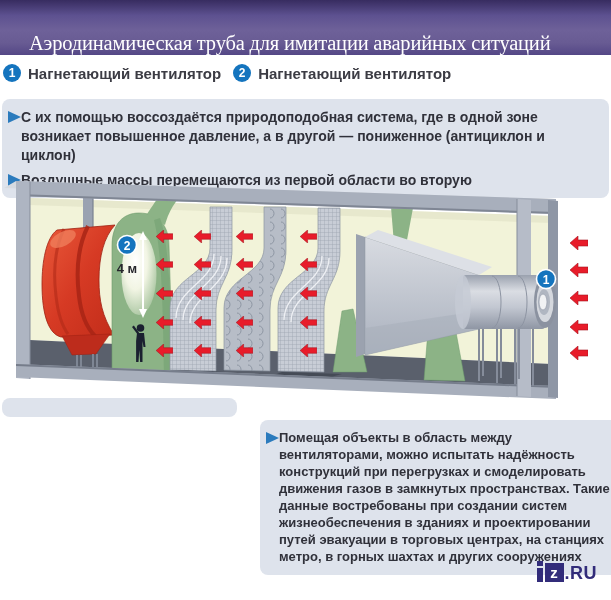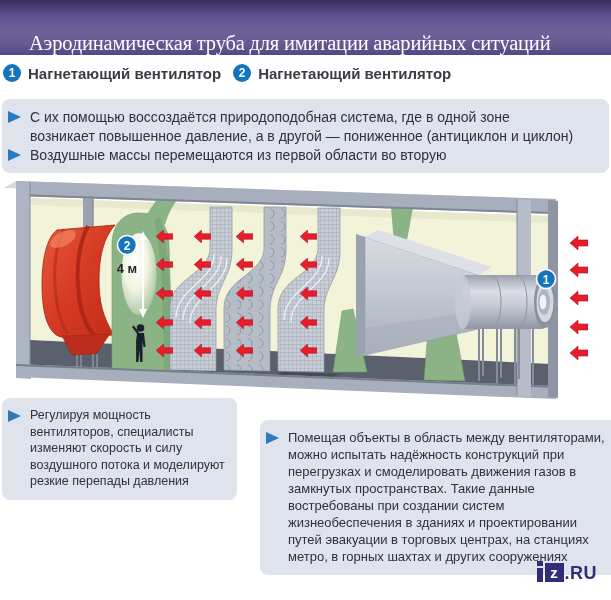--- a/index.html
+++ b/index.html
@@ -14,22 +14,22 @@
   .legend{position:absolute;left:3px;top:62px;height:22px;display:flex;align-items:center;gap:12px;}
   .legend-item{display:flex;align-items:center;gap:7px;}
   .numcircle{width:18px;height:18px;border-radius:50%;background:#1474be;color:#fff;
     font-weight:bold;font-size:12px;display:flex;align-items:center;justify-content:center;flex:0 0 auto;}
   .legend-label{font-weight:bold;font-size:15px;color:#3c3c44;white-space:nowrap;}
   
   .info-block{position:absolute;background:#dee3ec;border-radius:8px;box-sizing:border-box;}
   .intro{left:2px;top:99px;width:607px;min-height:69px;padding:9px 10px 8px 6px;}
   .block-left{left:2px;top:398px;width:235px;padding:9px 8px 10px 6px;}
   .block-right{left:260px;top:420px;width:361px;padding:9px 10px 10px 6px;}
-  .bullet{display:flex;align-items:flex-start;gap:9px;}
-  .bullet + .bullet{}
+  .bullet{display:flex;align-items:flex-start;font-weight:bold;}
+  .bullet + .bullet{margin-top:6px;}
   .tri{flex:0 0 auto;width:0;height:0;margin-top:3px;
     border-left:13px solid #2b7bbd;border-top:6.5px solid transparent;border-bottom:6.5px solid transparent;}
   .btxt{color:#30313a;}
   .intro .btxt{font-size:14px;line-height:19px;max-width:548px;}
   .block-left .btxt{font-size:12.5px;line-height:16.5px;}
   .block-right .btxt{font-size:13px;line-height:17px;}
   
   .diagram{position:absolute;left:0;top:168px;width:611px;height:232px;}
   
   .logo{position:absolute;right:14px;top:561px;display:flex;align-items:flex-end;color:#322c7a;}
@@ -236,24 +236,20 @@
 
       <g fill="#1b2030">
         <circle cx="140.5" cy="160" r="3.8"></circle>
         <path d="M137,165 h7 l1.5,14 h-2 l-1,-6 v21 h-2.4 l-0.8,-12 -0.8,12 h-2.4 v-21 z"></path>
         <path d="M138,167 L132,159 l1.8,-1.4 5.2,7 z"></path>
       </g>
     </svg>
   </div>
 
   <div class="info-block block-left">
-    <div class="bullet">
-      <span class="tri"></span>
-      <span class="btxt">Регулируя мощность вентиляторов, специалисты изменяют скорость и силу воздушного потока и моделируют резкие перепады давления</span>
-    </div>
   </div>
 
   <div class="info-block block-right">
     <div class="bullet">
       <span class="tri"></span>
       <span class="btxt">Помещая объекты в область между вентиляторами, можно испытать надёжность конструкций при перегрузках и смоделировать движения газов в замкнутых пространствах. Такие данные востребованы при создании систем жизнеобеспечения в зданиях и проектировании путей эвакуации в торговых центрах, на станциях метро, в горных шахтах и других сооружениях</span>
     </div>
   </div>
 
   <div class="logo">

